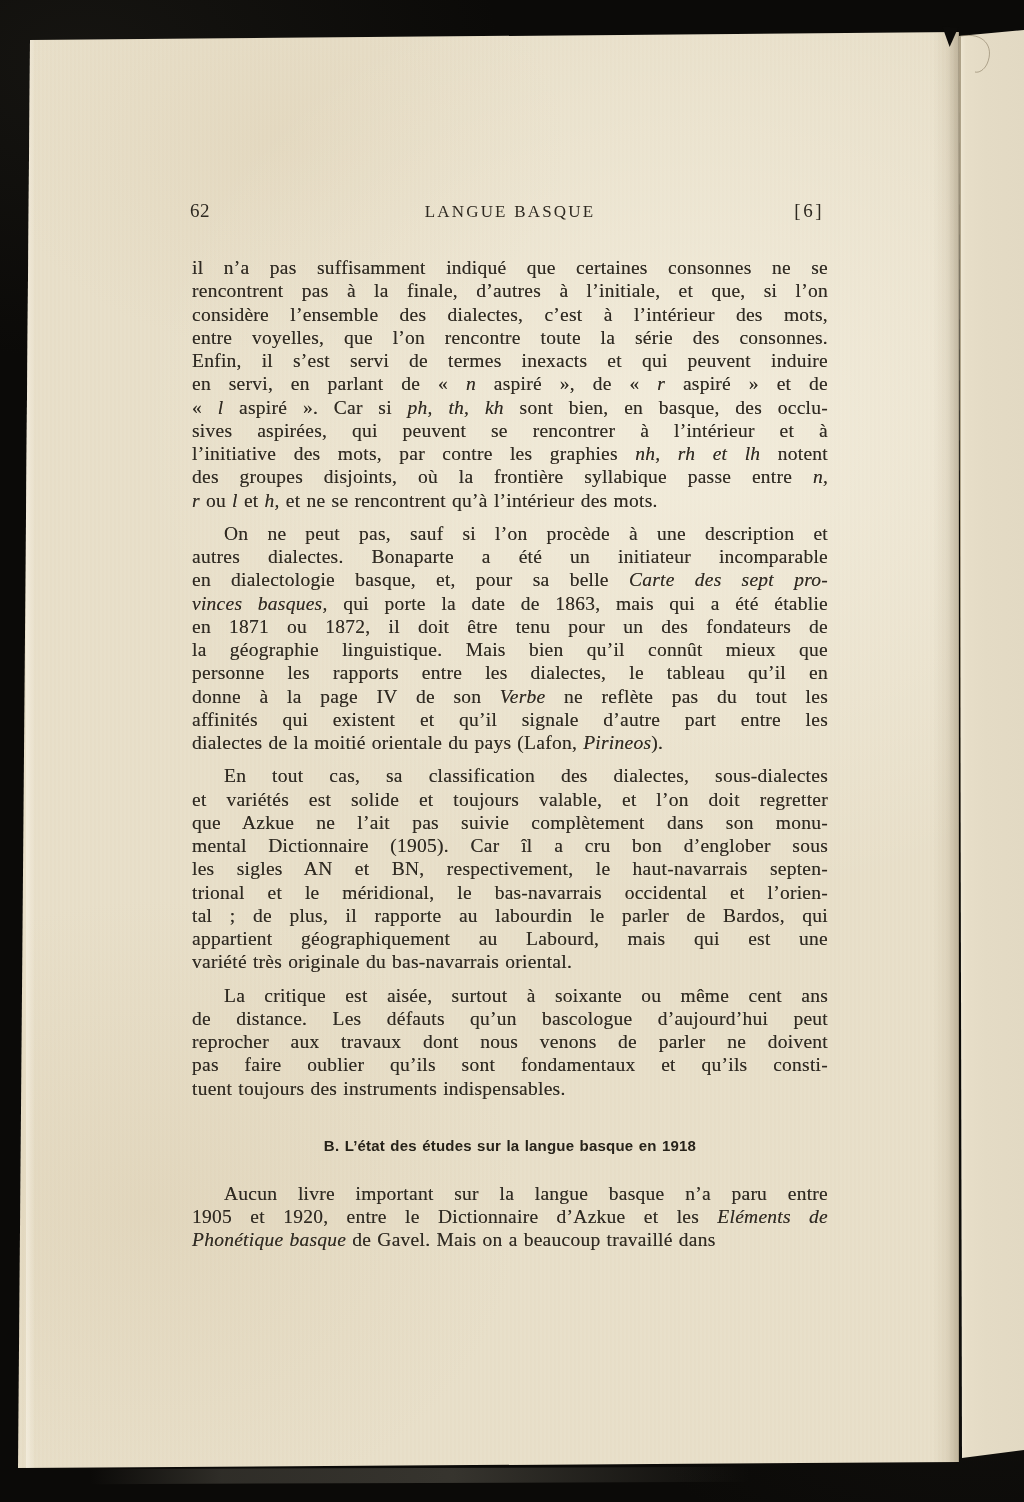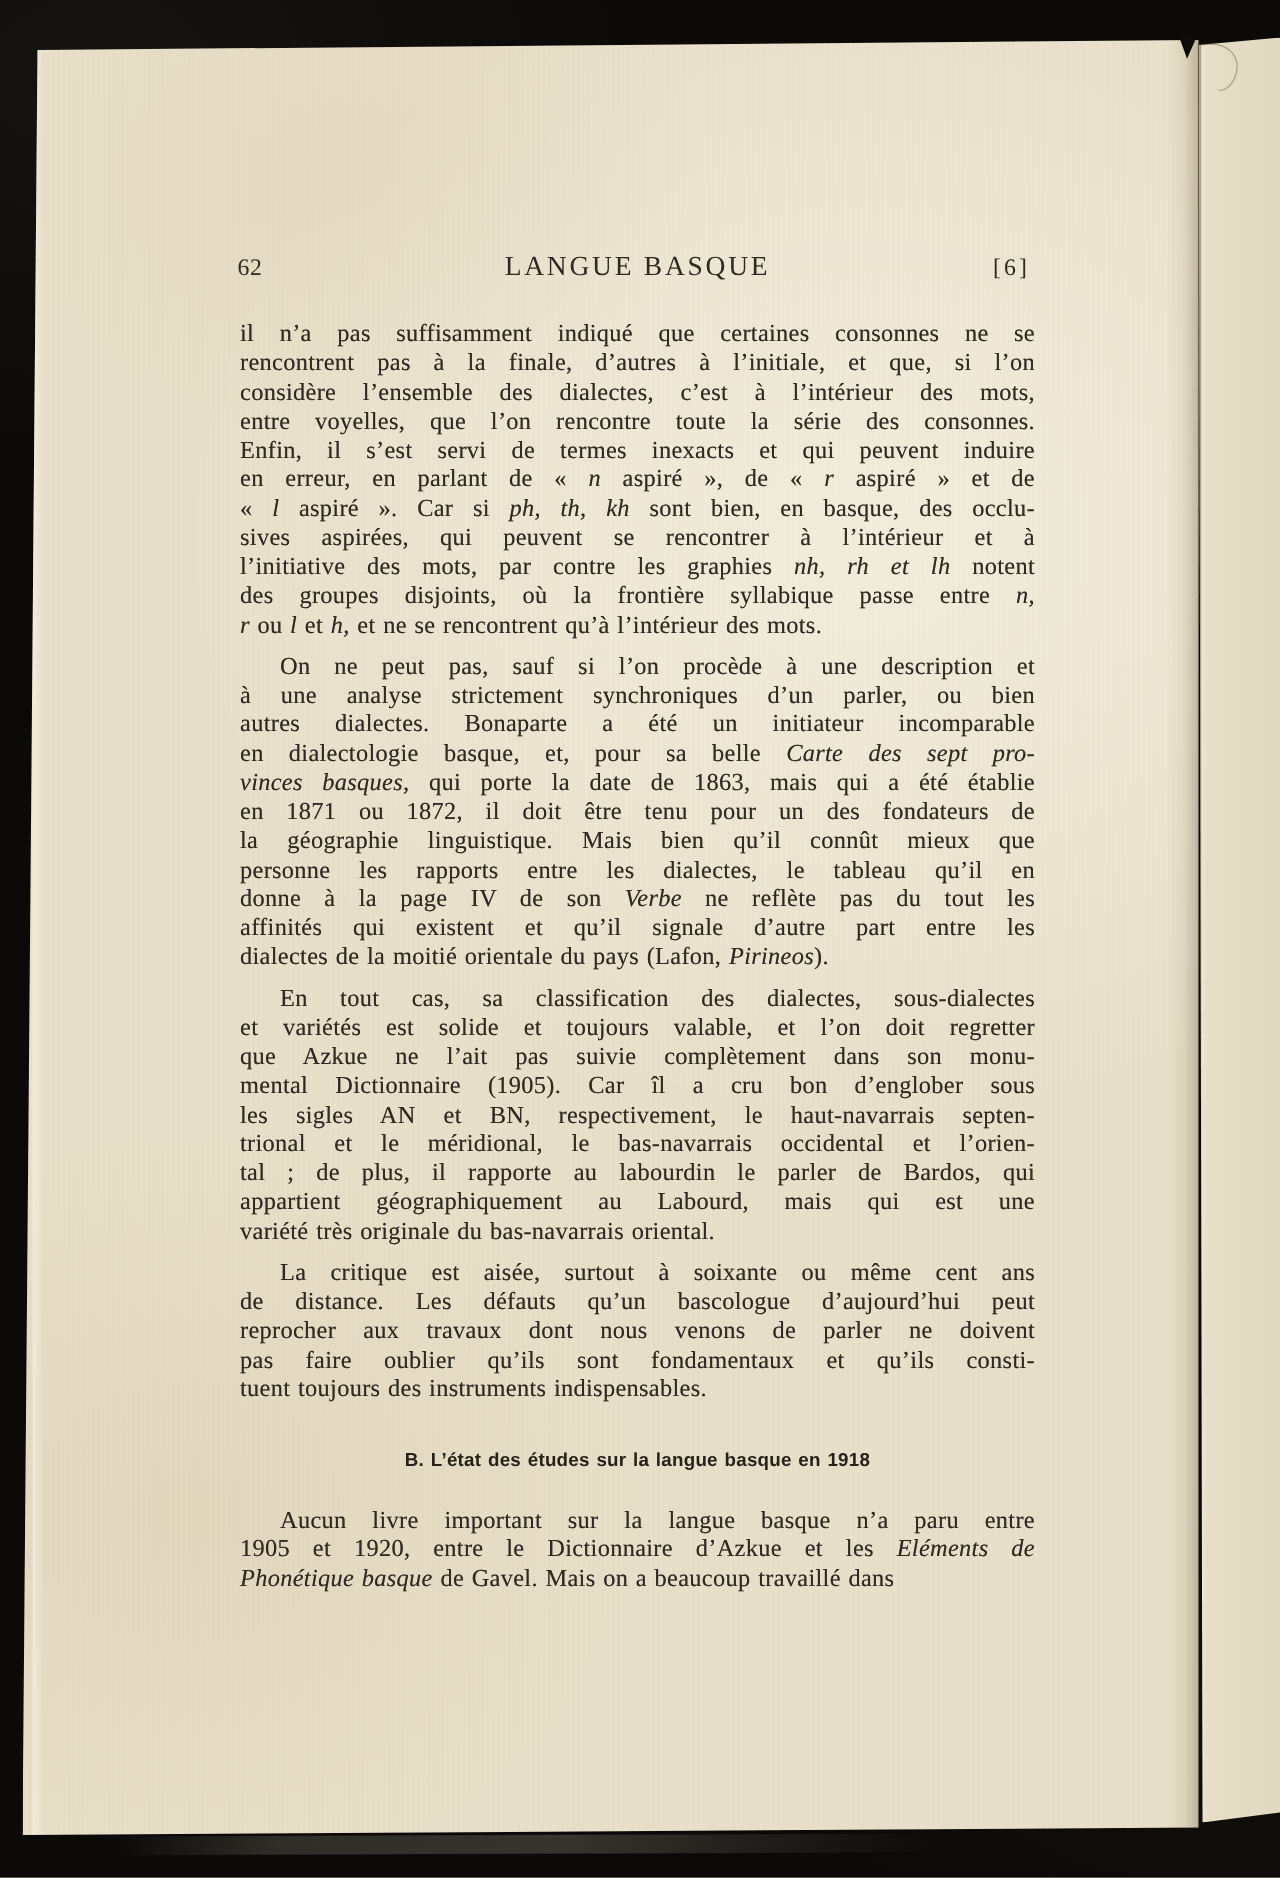--- a/index.html
+++ b/index.html
@@ -59,21 +59,21 @@
     transform: skewY(-0.2deg);
   }
 
   
   .page-header {
     position: absolute; left: 172px; top: 172px; width: 640px;
     display: grid; grid-template-columns: 1fr auto 1fr; align-items: baseline;
     color: #2e2921; font-size: 19px; gap: 44px;
   }
   .page-header .num   { justify-self: start; letter-spacing: 0.5px; }
-  .page-header .title { justify-self: center; font-size: 22px; letter-spacing: 2.2px; }
+  .page-header .title { justify-self: center; font-size: 17px; letter-spacing: 2.2px; }
   .page-header .issue { justify-self: end; letter-spacing: 2.5px; padding-right: 6px; }
 
   .text-body {
     position: absolute; left: 172px; top: 226px; width: 640px;
     font-size: 19.5px; line-height: 23.25px;
     color: #2f2a22; letter-spacing: 0.25px; word-spacing: 1px;
     text-shadow: 0 0 0.4px rgba(47,42,34,0.55);
   }
   .para { margin: 2px; }
   .para + .para { margin-top: 10px; }
@@ -102,30 +102,29 @@
       <span class="title">LANGUE BASQUE</span>
       <span class="issue">[6]</span>
     </div>
     <div class="text-body">
         <div class="para">
           <div class="line just"><span>il n’a pas suffisamment indiqué que certaines consonnes ne se</span></div>
           <div class="line just"><span>rencontrent pas à la finale, d’autres à l’initiale, et que, si l’on</span></div>
           <div class="line just"><span>considère l’ensemble des dialectes, c’est à l’intérieur des mots,</span></div>
           <div class="line just"><span>entre voyelles, que l’on rencontre toute la série des consonnes.</span></div>
           <div class="line just"><span>Enfin, il s’est servi de termes inexacts et qui peuvent induire</span></div>
-          <div class="line just"><span>en erreur, en parlant de « </span><i>n</i><span> aspiré », de « </span><i>r</i><span> aspiré » et de</span></div>
+          <div class="line just"><span>en servi, en parlant de « </span><i>n</i><span> aspiré », de « </span><i>r</i><span> aspiré » et de</span></div>
           <div class="line just"><span>« </span><i>l</i><span> aspiré ». Car si </span><i>ph, th, kh</i><span> sont bien, en basque, des occlu-</span></div>
           <div class="line just"><span>sives aspirées, qui peuvent se rencontrer à l’intérieur et à</span></div>
           <div class="line just"><span>l’initiative des mots, par contre les graphies </span><i>nh, rh et lh</i><span> notent</span></div>
           <div class="line just"><span>des groupes disjoints, où la frontière syllabique passe entre </span><i>n,</i></div>
           <div class="line"><i>r</i><span> ou </span><i>l</i><span> et </span><i>h,</i><span> et ne se rencontrent qu’à l’intérieur des mots.</span></div>
         </div>
         <div class="para indent">
           <div class="line just"><span>On ne peut pas, sauf si l’on procède à une description et</span></div>
-          <div class="line just"><span>à une analyse strictement synchroniques d’un parler, ou bien</span></div>
           <div class="line just"><span>autres dialectes. Bonaparte a été un initiateur incomparable</span></div>
           <div class="line just"><span>en dialectologie basque, et, pour sa belle </span><i>Carte des sept pro-</i></div>
           <div class="line just"><i>vinces basques,</i><span> qui porte la date de 1863, mais qui a été établie</span></div>
           <div class="line just"><span>en 1871 ou 1872, il doit être tenu pour un des fondateurs de</span></div>
           <div class="line just"><span>la géographie linguistique. Mais bien qu’il connût mieux que</span></div>
           <div class="line just"><span>personne les rapports entre les dialectes, le tableau qu’il en</span></div>
           <div class="line just"><span>donne à la page IV de son </span><i>Verbe</i><span> ne reflète pas du tout les</span></div>
           <div class="line just"><span>affinités qui existent et qu’il signale d’autre part entre les</span></div>
           <div class="line"><span>dialectes de la moitié orientale du pays (Lafon, </span><i>Pirineos</i><span>).</span></div>
         </div>

